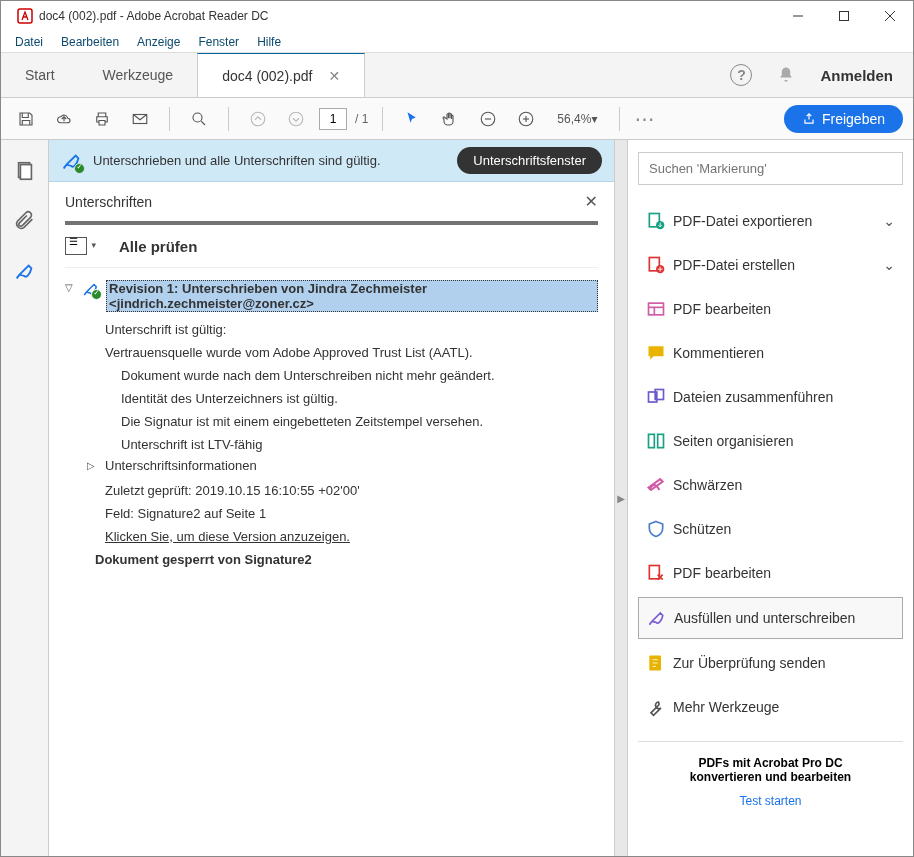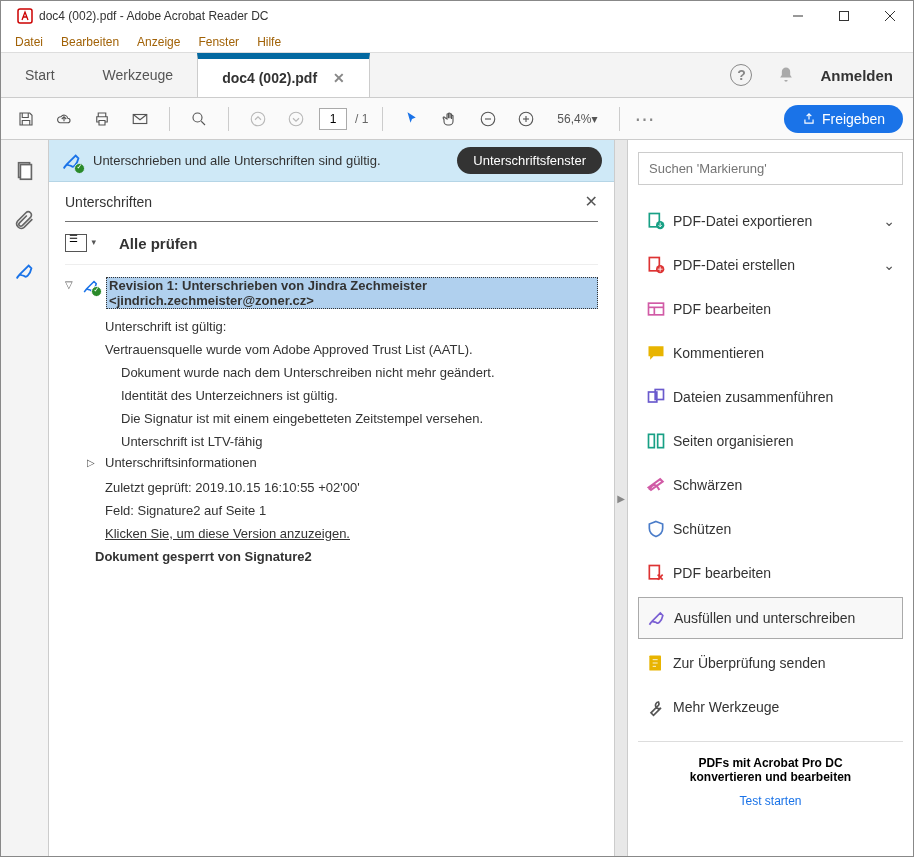--- a/index.html
+++ b/index.html
@@ -6,25 +6,25 @@
 body { width: 914px; height: 857px; background: #fff; overflow: hidden; border: 1px solid #888; }
 
 .titlebar { height: 30px; display: flex; align-items: center; padding: 0 0 0 8px; background: #fff; margin-left: 8px; }
 .titlebar .appicon { width: 16px; height: 16px; margin-right: 6px; }
 .titlebar .title { font-size: 12px; color: #333; flex: 1; }
 .winbtns { display: flex; }
 .winbtn { width: 46px; height: 30px; display: flex; align-items: center; justify-content: center; font-size: 13px; color: #333; }
 .winbtn svg { width: 10px; height: 10px; }
 
 .menubar { height: 22px; display: flex; align-items: center; padding: 0 6px; gap: 2px; border-bottom: 1px solid #ddd; font-size: 12px; }
-.menuitem { padding: 2px 8px; color: #a16207; }
+.menuitem { padding: 2px 8px; color: #0c4a6e; }
 
 .tabbar { height: 45px; display: flex; align-items: stretch; background: #f4f4f4; border-bottom: 1px solid #ccc; position: relative; }
 .tab { display: flex; align-items: center; padding: 0 24px; font-size: 14px; color: #555; position: relative; }
-.tab.active { background: #fff; border-top: 6px solid #0369a1; border-left: 1px solid #ccc; border-right: 1px solid #ccc; color: #333; font-weight: bold; }
+.tab.active { background: #fff; border-top: 1px solid #0369a1; border-left: 1px solid #ccc; border-right: 1px solid #ccc; color: #333; }
 .tab .close { margin-left: 16px; color: #888; font-size: 14px; }
 .tabbar .right { margin-left: auto; display: flex; align-items: center; padding-right: 20px; gap: 24px; }
 .iconcircle { width: 22px; height: 22px; border: 1.5px solid #888; border-radius: 50%; display: flex; align-items: center; justify-content: center; font-size: 14px; color: #888; font-weight: bold; }
 .signin { font-size: 15px; font-weight: 600; color: #333; }
 
 .toolbar { height: 42px; display: flex; align-items: center; padding: 0 10px; gap: 8px; border-bottom: 1px solid #ccc; background: #fafafa; }
 .toolbar .sep { width: 1px; height: 24px; background: #ccc; margin: 0 6px; }
 .ticon { width: 30px; height: 30px; display: flex; align-items: center; justify-content: center; color: #555; }
 .ticon svg { width: 18px; height: 18px; stroke: #555; fill: none; stroke-width: 1.5; }
 .ticon.blue svg { stroke: #1a73e8; fill: #1a73e8; }
@@ -40,21 +40,21 @@
 .sigbar .txt { font-size: 13px; color: #333; flex: 1; }
 .sigwinbtn { background: #333; color: #fff; border-radius: 18px; padding: 6px 16px; font-size: 13px; font-weight: 500; }
 
 .leftcol { width: 48px; background: #f4f4f4; border-right: 1px solid #ccc; display: flex; flex-direction: column; align-items: center; padding-top: 20px; gap: 28px; }
 .leftcol .lic { width: 22px; height: 22px; color: #666; }
 .leftcol .lic.active { color: #1a73e8; }
 
 .mainpanel { flex: 1; display: flex; flex-direction: column; background: #fff; overflow: hidden; }
 
 .sigpanel { flex: 1; padding: 10px 16px; overflow: auto; }
-.sigpanel .panhead { display: flex; align-items: center; padding-bottom: 10px; border-bottom: 1px solid #737373; }
+.sigpanel .panhead { display: flex; align-items: center; padding-bottom: 10px; border-bottom: 4px solid #737373; }
 .sigpanel .panhead .ptitle { font-size: 14px; color: #333; flex: 1; }
 .sigpanel .panhead .pclose { font-size: 16px; color: #555; }
 .chkall { display: flex; align-items: center; gap: 12px; padding: 12px 0; border-bottom: 1px solid #eee; margin-bottom:10px;}
 .chkall .label { font-size: 15px; font-weight: 700; color: #333; }
 .optbox { width:22px; height:18px; border:1.5px solid #555;}
 
 .tree { font-size: 13px; color: #333; }
 .tree .node { display: flex; align-items: flex-start; gap: 6px; padding: 2px 0 6px 0; }
 .chev { width: 12px; color: #555; font-size: 10px; padding-top:2px;}
 .revlabel { background: #b0d0ee; border: 1px dotted #333; padding: 0 2px; font-weight: 600; }

